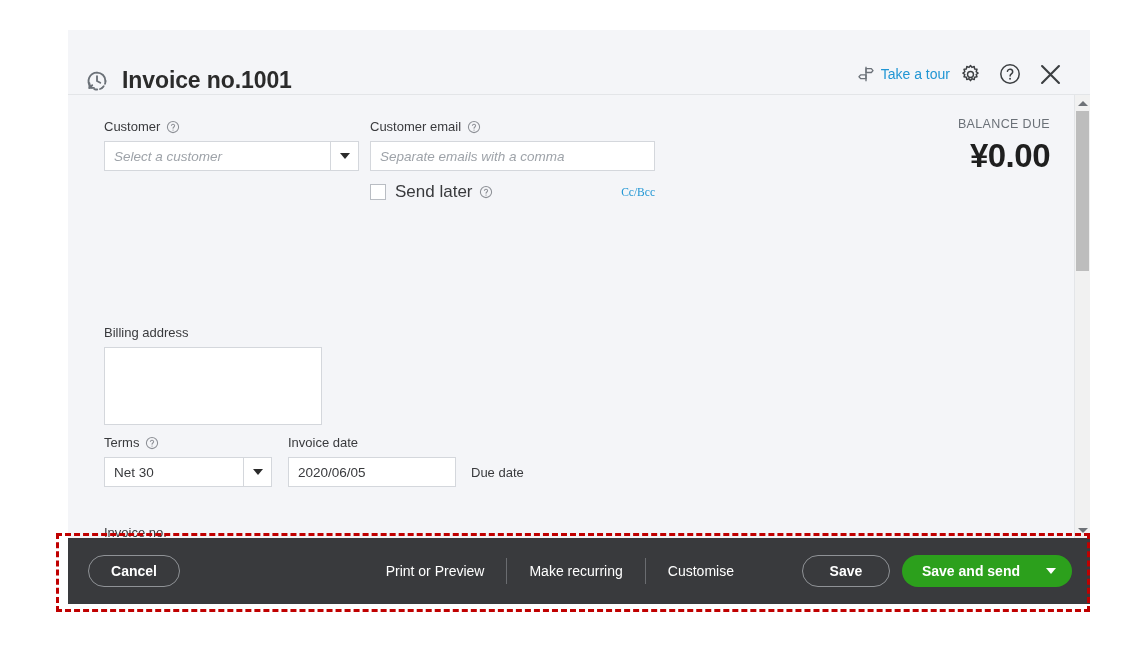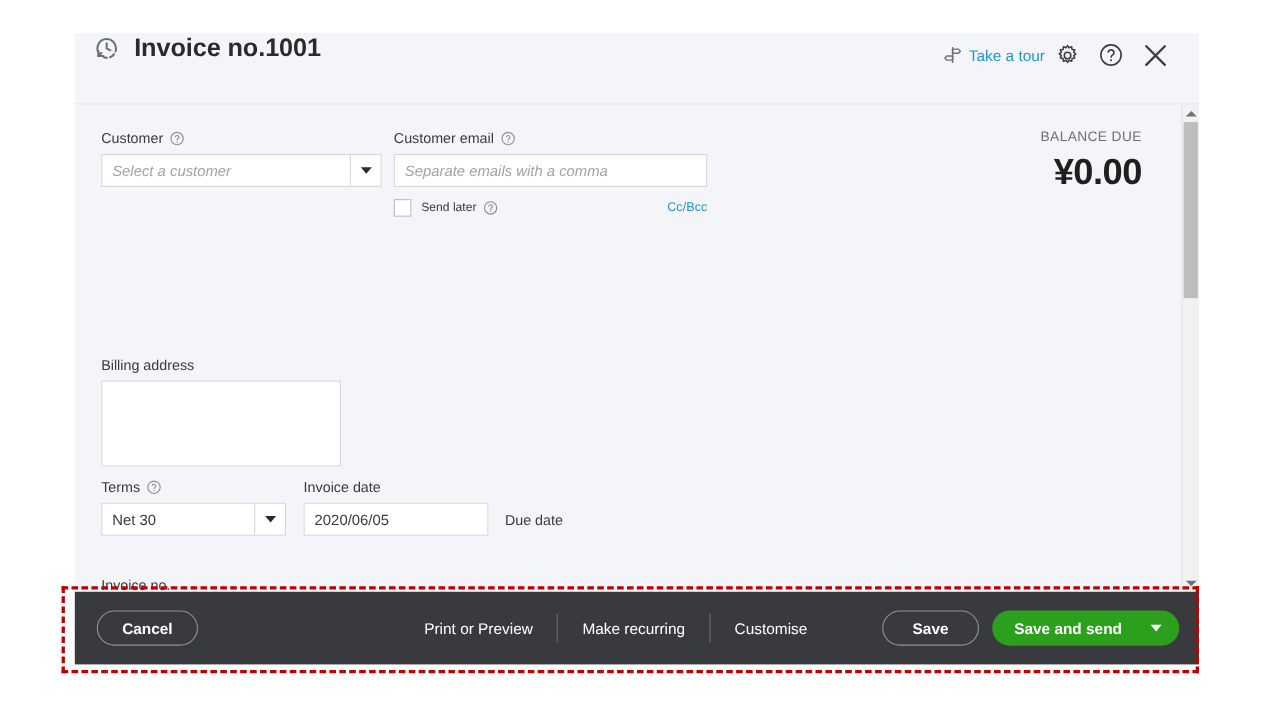--- a/index.html
+++ b/index.html
@@ -31,21 +31,21 @@
     background: #f4f5f8;
     box-sizing: border-box;
   }
 
   
   .dlg-header {
     position: relative;
     height: 65px;
     border-bottom: 1px solid #e3e5e8;
     display: flex;
-    align-items: flex-start;
+    align-items: flex-end;
     padding: 0 20px 0 16px;
     box-sizing: border-box;
   }
   .hdr-left {
     display: flex;
     align-items: center;
     gap: 12px;
     flex: 1;
   }
   .history-icon {
@@ -95,21 +95,21 @@
   .hdr-icon-btn svg { display: block; }
 
   
   .dlg-body {
     position: relative;
     height: 443px;
     overflow: hidden;
   }
   .form-area {
     position: absolute;
-    left: 0; top: 0;
+    left: 12px; top: 0;
     width: 990px;
     height: 443px;
     padding: 22px 0 0 24px;
     box-sizing: border-box;
   }
 
   .field-label {
     font-size: 13px;
     color: #393a3d;
     display: inline-flex;
@@ -193,33 +193,34 @@
   }
   .chk {
     width: 16px; height: 16px;
     border: 1px solid #b9bdc3;
     background: #fff;
     box-sizing: border-box;
     cursor: pointer;
     flex: none;
   }
   .sendlater-label {
-    font-size: 11px;
+    font-size: 17px;
     color: #393a3d;
     margin-left: 9px;
     display: inline-flex;
     align-items: center;
     gap: 6px;
     white-space: nowrap;
   }
   .ccbcc {
     margin-left: auto;
     font-size: 11.5px;
     color: #2196d4;
     cursor: pointer;
+    font-family: Liberation Serif, serif;
   }
 
   
   .balance-box {
     position: absolute;
     right: 20px;
     top: 22px;
     text-align: right;
   }
   .balance-label {

